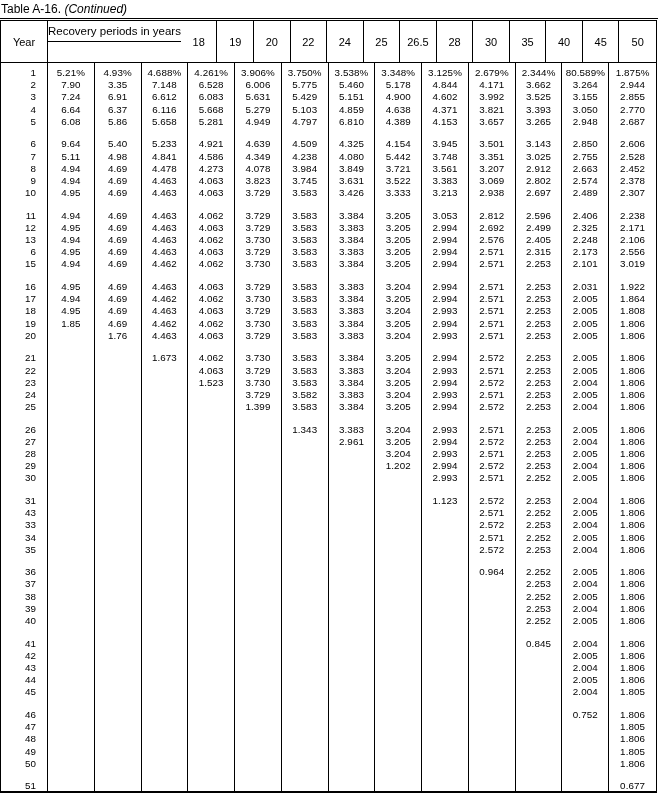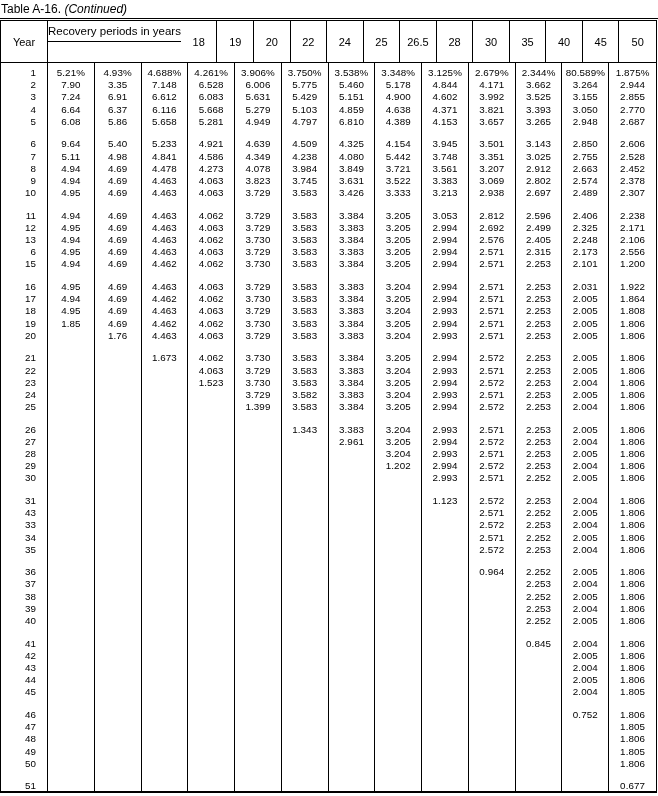--- a/index.html
+++ b/index.html
@@ -906,21 +906,21 @@
           <div class="cell">2.606</div>
           <div class="cell">2.528</div>
           <div class="cell">2.452</div>
           <div class="cell">2.378</div>
           <div class="cell">2.307</div>
           <div class="group-gap"></div>
           <div class="cell">2.238</div>
           <div class="cell">2.171</div>
           <div class="cell">2.106</div>
           <div class="cell">2.556</div>
-          <div class="cell">1.200</div>
+          <div class="cell">3.019</div>
           <div class="group-gap"></div>
           <div class="cell">1.922</div>
           <div class="cell">1.864</div>
           <div class="cell">1.808</div>
           <div class="cell">1.806</div>
           <div class="cell">1.806</div>
           <div class="group-gap"></div>
           <div class="cell">1.806</div>
           <div class="cell">1.806</div>
           <div class="cell">1.806</div>

